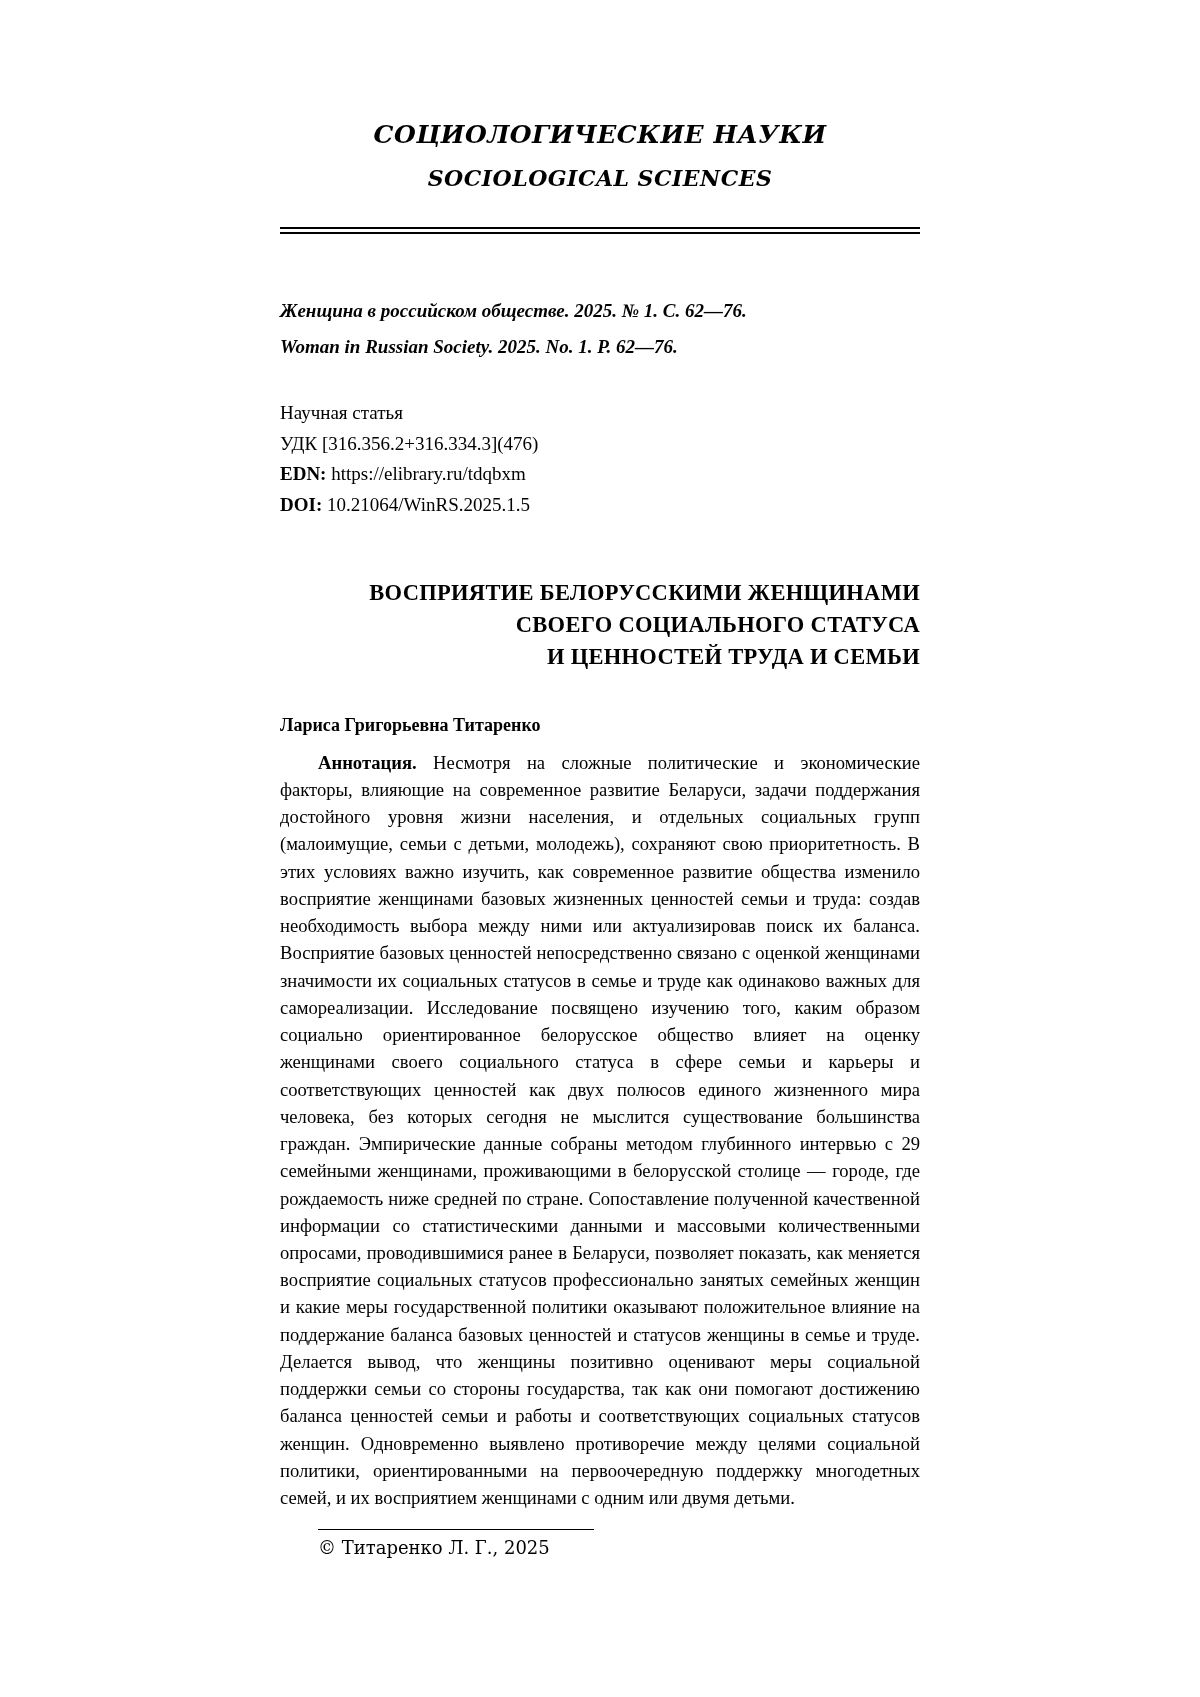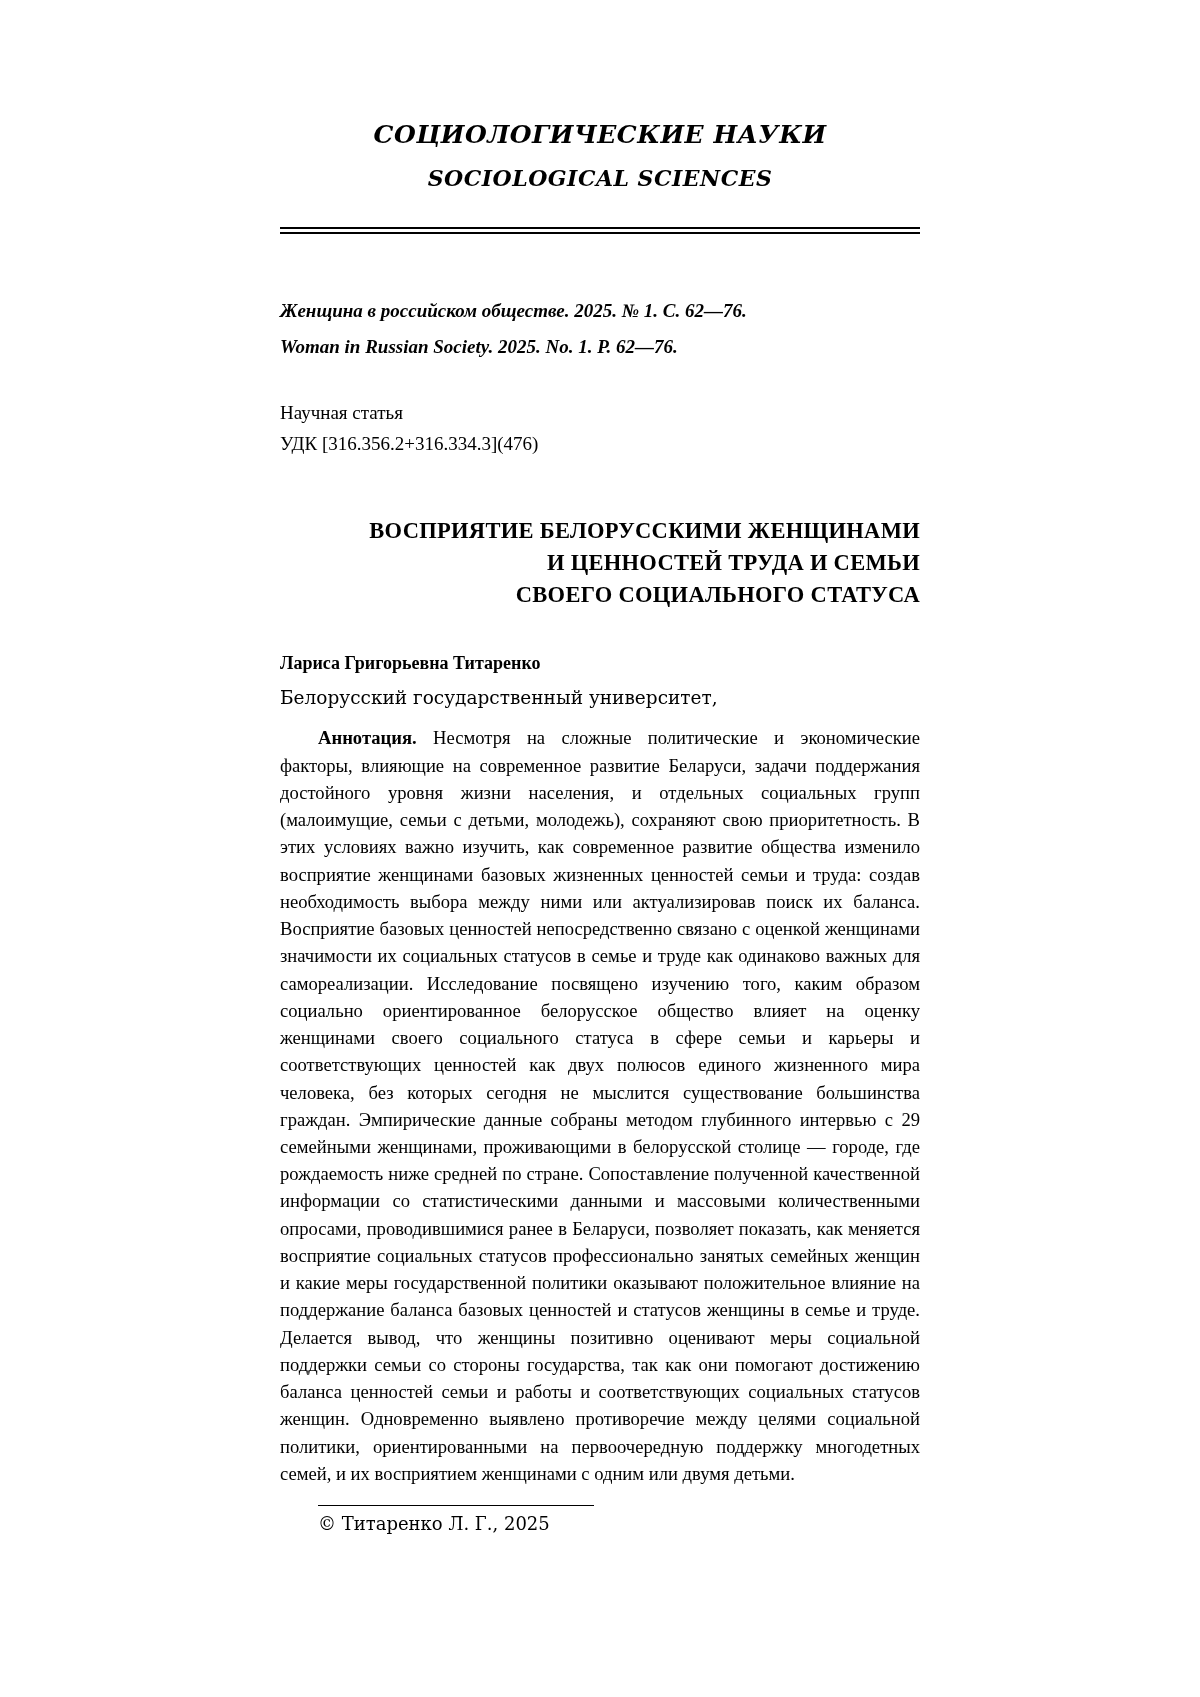--- a/index.html
+++ b/index.html
@@ -143,31 +143,38 @@
     <div class="double-rule"></div>
 
     <div class="citation">
       <div>Женщина в российском обществе. 2025. № 1. С. 62—76.</div>
       <div>Woman in Russian Society. 2025. No. 1. P. 62—76.</div>
     </div>
 
     <div class="meta">
       <div>Научная статья</div>
       <div>УДК [316.356.2+316.334.3](476)</div>
+      <div>
+        <span class="label">EDN:</span>
+        <span>https://elibrary.ru/tdqbxm</span>
+      </div>
+      <div>
+        <span class="label">DOI:</span>
+        <span>10.21064/WinRS.2025.1.5</span>
+      </div>
     </div>
 
     <div class="title">
       <div>ВОСПРИЯТИЕ БЕЛОРУССКИМИ ЖЕНЩИНАМИ</div>
+      <div>СВОЕГО СОЦИАЛЬНОГО СТАТУСА</div>
       <div>И ЦЕННОСТЕЙ ТРУДА И СЕМЬИ</div>
-      <div>СВОЕГО СОЦИАЛЬНОГО СТАТУСА</div>
     </div>
 
     <div class="author">Лариса Григорьевна Титаренко</div>
     <div class="affiliation">
-      <div>Белорусский государственный университет,</div>
     </div>
 
     <div class="abstract">
       <span class="lead">Аннотация.</span><span> Несмотря на сложные политические и экономические факторы, влияющие на современное развитие Беларуси, задачи поддержания достойного уровня жизни населения, и отдельных социальных групп (малоимущие, семьи с детьми, молодежь), сохраняют свою приоритетность. В этих условиях важно изучить, как современное развитие общества изменило восприятие женщинами базовых жизненных ценностей семьи и труда: создав необходимость выбора между ними или актуализировав поиск их баланса. Восприятие базовых ценностей непосредственно связано с оценкой женщинами значимости их социальных статусов в семье и труде как одинаково важных для самореализации. Исследование посвящено изучению того, каким образом социально ориентированное белорусское общество влияет на оценку женщинами своего социального статуса в сфере семьи и карьеры и соответствующих ценностей как двух полюсов единого жизненного мира человека, без которых сегодня не мыслится существование большинства граждан. Эмпирические данные собраны методом глубинного интервью с 29 семейными женщинами, проживающими в белорусской столице — городе, где рождаемость ниже средней по стране. Сопоставление полученной качественной информации со статистическими данными и массовыми количественными опросами, проводившимися ранее в Беларуси, позволяет показать, как меняется восприятие социальных статусов профессионально занятых семейных женщин и какие меры государственной политики оказывают положительное влияние на поддержание баланса базовых ценностей и статусов женщины в семье и труде. Делается вывод, что женщины позитивно оценивают меры социальной поддержки семьи со стороны государства, так как они помогают достижению баланса ценностей семьи и работы и соответствующих социальных статусов женщин. Одновременно выявлено противоречие между целями социальной политики, ориентированными на первоочередную поддержку многодетных семей, и их восприятием женщинами с одним или двумя детьми.</span>
     </div>
 
     <div class="footnote-wrap">
       <div class="footnote-rule"></div>
       <div class="footnote">© Титаренко Л. Г., 2025</div>
     </div>

